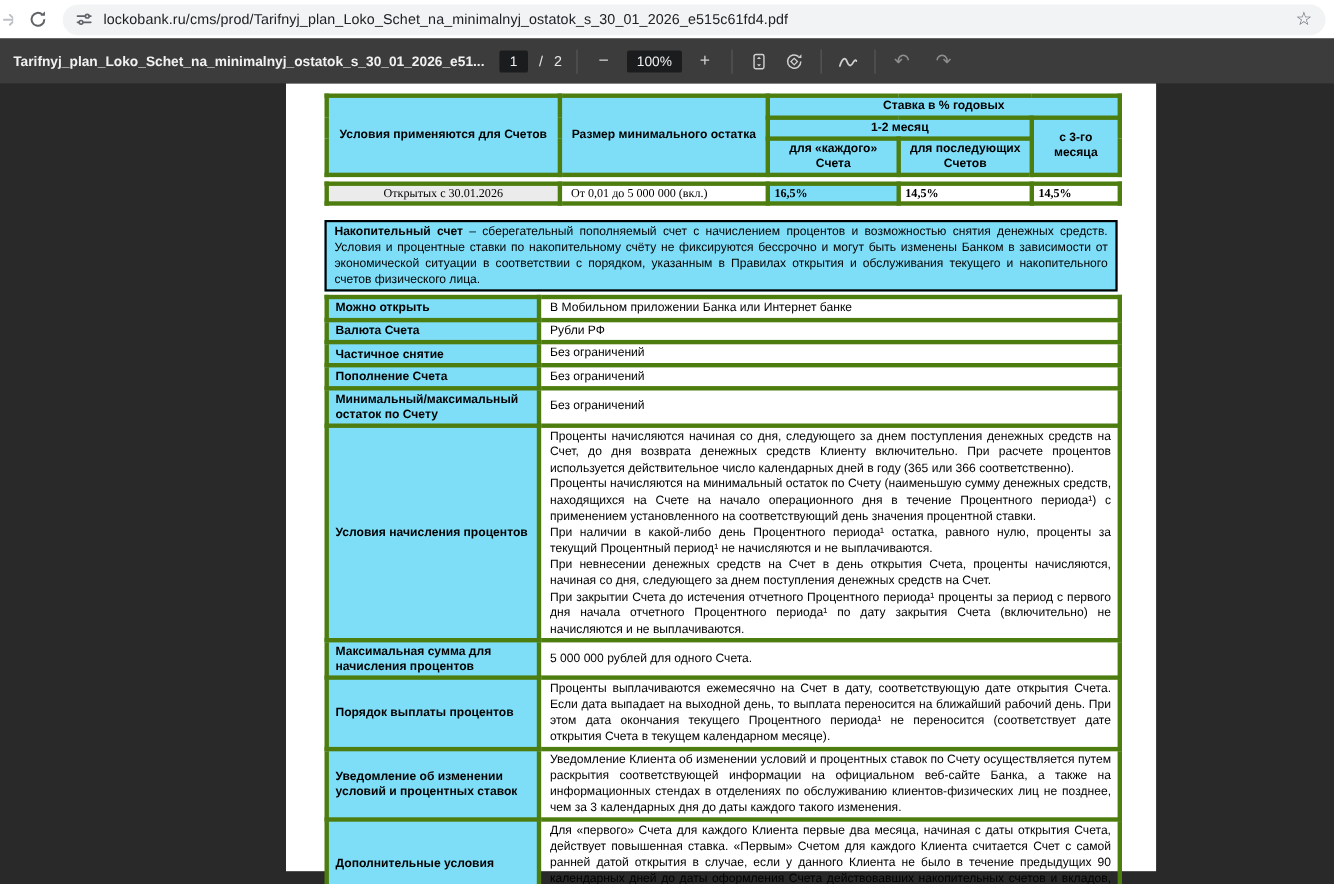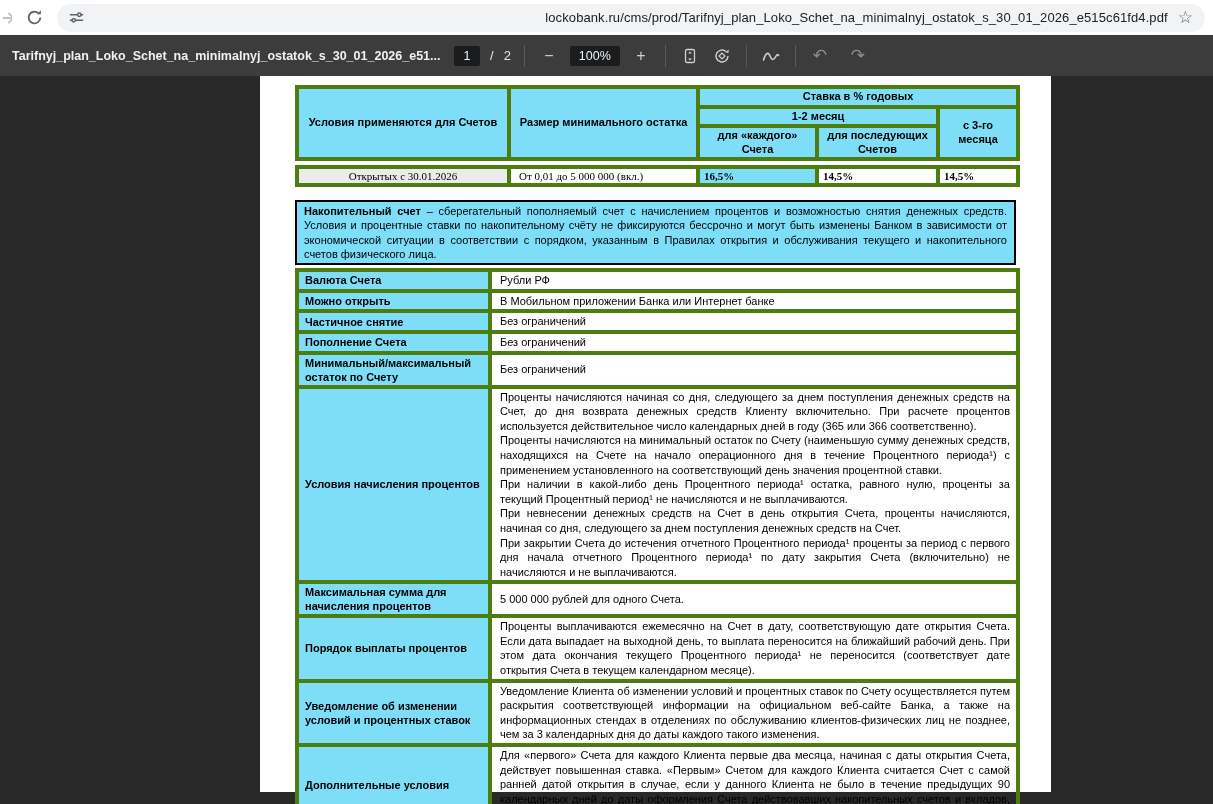--- a/index.html
+++ b/index.html
@@ -15,21 +15,21 @@
     padding-right:8px; overflow:hidden;
   }
   .nav-icons { display:flex; align-items:center; gap:14px; padding:0 14px 0 0; }
   .fwd-wrap { width:12px; overflow:hidden; height:20px; display:flex; align-items:center; }
   .nav-btn { display:flex; align-items:center; justify-content:center; cursor:pointer; }
   .address-bar {
     flex:1; height:28px; background:#f1f3f4; border-radius:14px;
     display:flex; align-items:center; padding:0 12px; gap:10px;
     color:#202124; font-size:13px;
   }
-  .address-bar .url { flex:1; white-space:nowrap; overflow:hidden; letter-spacing:0.1px;text-align:right; }
+  .address-bar .url { flex:1; white-space:nowrap; overflow:hidden; letter-spacing:0.1px; }
   .star { font-size:17px; color:#5f6368; line-height:1; cursor:pointer; }
   
   .pdf-toolbar {
     height:41px; background:#3c3c3c; color:#e8e8e8;
     display:flex; align-items:center; padding:0 12px; font-size:13px;
   }
   .doc-title {
     width:442px; font-weight:bold; font-size:12.5px;
     white-space:nowrap; overflow:hidden; color:#f1f1f1;
   }
@@ -210,26 +210,26 @@
 
     <div class="intro"><b>Накопительный счет</b><span> – сберегательный пополняемый счет с начислением процентов и возможностью снятия денежных средств. Условия и процентные ставки по накопительному счёту не фиксируются бессрочно и могут быть изменены Банком в зависимости от экономической ситуации в соответствии с порядком, указанным в Правилах открытия и обслуживания текущего и накопительного счетов физического лица.</span></div>
 
     <table class="details">
       <colgroup>
           <col style="width:193px">
           <col style="width:528px">
         </colgroup>
       <tbody>
           <tr class="slim">
+        <td class="lbl">Можно открыть</td>
+        <td class="val">В Мобильном приложении Банка или Интернет банке</td>
+      </tr>
+      <tr class="slim">
         <td class="lbl">Валюта Счета</td>
         <td class="val">Рубли РФ</td>
-      </tr>
-      <tr class="slim">
-        <td class="lbl">Можно открыть</td>
-        <td class="val">В Мобильном приложении Банка или Интернет банке</td>
       </tr>
       <tr class="slim">
         <td class="lbl">Частичное снятие</td>
         <td class="val">Без ограничений</td>
       </tr>
       <tr class="slim">
         <td class="lbl">Пополнение Счета</td>
         <td class="val">Без ограничений</td>
       </tr>
       <tr>

